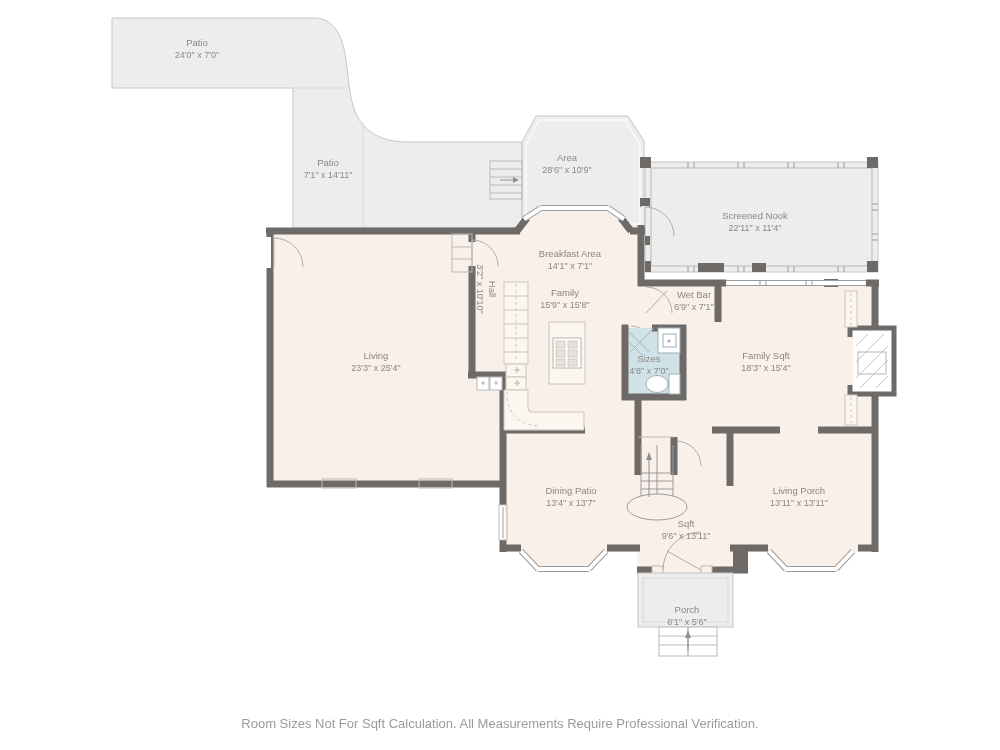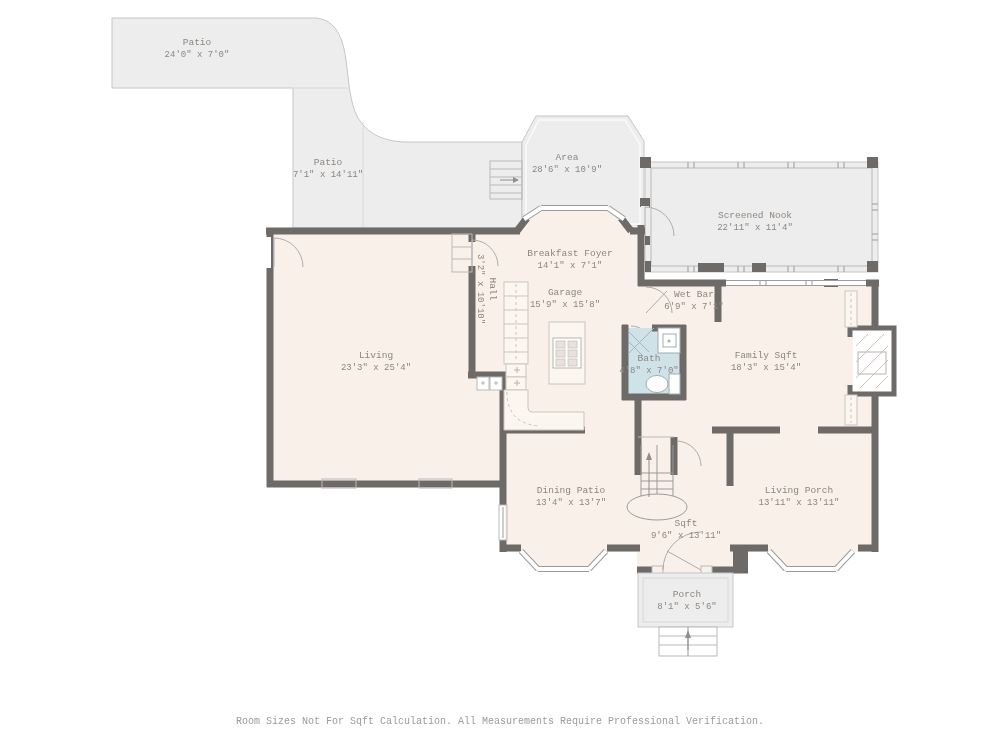--- a/index.html
+++ b/index.html
@@ -1,21 +1,21 @@
 <!DOCTYPE html>
 <html style="--wall: #6e6a67; --floor: #f9f0e9; --outdoor: #ededed; --bath: #cfe2e8; --cabinet: #fbf6f0; --label: #8d8781; --footer: #9b9b9b;"><head>
 <meta charset="utf-8">
 <style>
   :root{
     --wall:#6e6a67; --floor:#f9f0e9; --outdoor:#ededed; --bath:#cfe2e8;
     --cabinet:#fbf6f0; --label:#8d8781; --footer:#9b9b9b;
   }
   html,body{margin:0;padding:0;background:#fff;}
   #canvas{position:relative;width:1000px;height:750px;background:#fff;overflow:hidden;
-          font-family:Liberation Mono, monospace;}
+          font-family:Liberation Sans, sans-serif;}
   svg{position:absolute;left:0;top:0;}
   
   .outdoor{fill:var(--outdoor);stroke:#c6c6c6;stroke-width:1;}
   .floor{fill:var(--floor);stroke:none;}
   .wall{stroke:var(--wall);stroke-width:7;fill:none;}
   .wallfill{fill:var(--wall);stroke:none;}
   .win{stroke:#9b9b9b;stroke-width:6;fill:none;}
   .winw{stroke:#ffffff;stroke-width:4;fill:none;}
   .thin{stroke:#b9b9b9;stroke-width:1;fill:none;}
   .thin2{stroke:#cdc5bd;stroke-width:1;fill:none;}
@@ -28,21 +28,21 @@
   .whitefill{fill:#ffffff;stroke:none;}
   .floorfill{fill:var(--floor);stroke:none;}
   .outfill{fill:var(--outdoor);stroke:none;}
   
   .room-label{position:absolute;transform:translateX(-50%);text-align:center;
     color:var(--label);white-space:nowrap;line-height:12px;}
   .room-label .rn{font-size:9.5px;}
   .room-label .rd{font-size:9px;}
   .room-label.rot{transform:translate(-50%,-50%) rotate(90deg);}
   #footer-note{position:absolute;left:0;top:716px;width:1000px;text-align:center;
-    color:var(--footer);font-size:10px;}
+    color:var(--footer);font-size:13px;}
 </style>
 </head>
 <body>
 
 <div id="canvas">
 
 <svg width="1000" height="750" viewBox="0 0 1000 750">
 
   <g>
     <path class="outdoor" d="M112,18 H316 C336,20 343,38 346,60 C349,84 350,102 357,116 C366,133 382,141 404,142 L522,142 L522,228 L293,228 L293,88 L112,88 Z"></path>
@@ -250,37 +250,37 @@
 </div>
 <div class="room-label" style="left:567px;top:152px">
   <div class="rn">Area</div>
   <div class="rd">28'6" x 10'9"</div>
 </div>
 <div class="room-label" style="left:755px;top:210px">
   <div class="rn">Screened Nook</div>
   <div class="rd">22'11" x 11'4"</div>
 </div>
 <div class="room-label" style="left:570px;top:248px">
-  <div class="rn">Breakfast Foyer</div>
+  <div class="rn">Breakfast Area</div>
   <div class="rd">14'1" x 7'1"</div>
 </div>
 <div class="room-label" style="left:565px;top:287px">
-  <div class="rn">Garage</div>
+  <div class="rn">Family</div>
   <div class="rd">15'9" x 15'8"</div>
 </div>
 <div class="room-label rot" style="left:486px;top:289px">
   <div class="rn">Hall</div>
   <div class="rd">3'2" x 10'10"</div>
 </div>
 <div class="room-label" style="left:694px;top:289px">
   <div class="rn">Wet Bar</div>
   <div class="rd">6'9" x 7'1"</div>
 </div>
 <div class="room-label" style="left:649px;top:353px">
-  <div class="rn">Bath</div>
+  <div class="rn">Sizes</div>
   <div class="rd">4'8" x 7'0"</div>
 </div>
 <div class="room-label" style="left:766px;top:350px">
   <div class="rn">Family Sqft</div>
   <div class="rd">18'3" x 15'4"</div>
 </div>
 <div class="room-label" style="left:376px;top:350px">
   <div class="rn">Living</div>
   <div class="rd">23'3" x 25'4"</div>
 </div>
@@ -289,20 +289,20 @@
   <div class="rd">13'4" x 13'7"</div>
 </div>
 <div class="room-label" style="left:799px;top:485px">
   <div class="rn">Living Porch</div>
   <div class="rd">13'11" x 13'11"</div>
 </div>
 <div class="room-label" style="left:686px;top:518px">
   <div class="rn">Sqft</div>
   <div class="rd">9'6" x 13'11"</div>
 </div>
-<div class="room-label" style="left:687px;top:589px">
+<div class="room-label" style="left:687px;top:604px">
   <div class="rn">Porch</div>
   <div class="rd">8'1" x 5'6"</div>
 </div>
 
 <div id="footer-note">Room Sizes Not For Sqft Calculation. All Measurements Require Professional Verification.</div>
 
 </div>
 
 </body></html>

